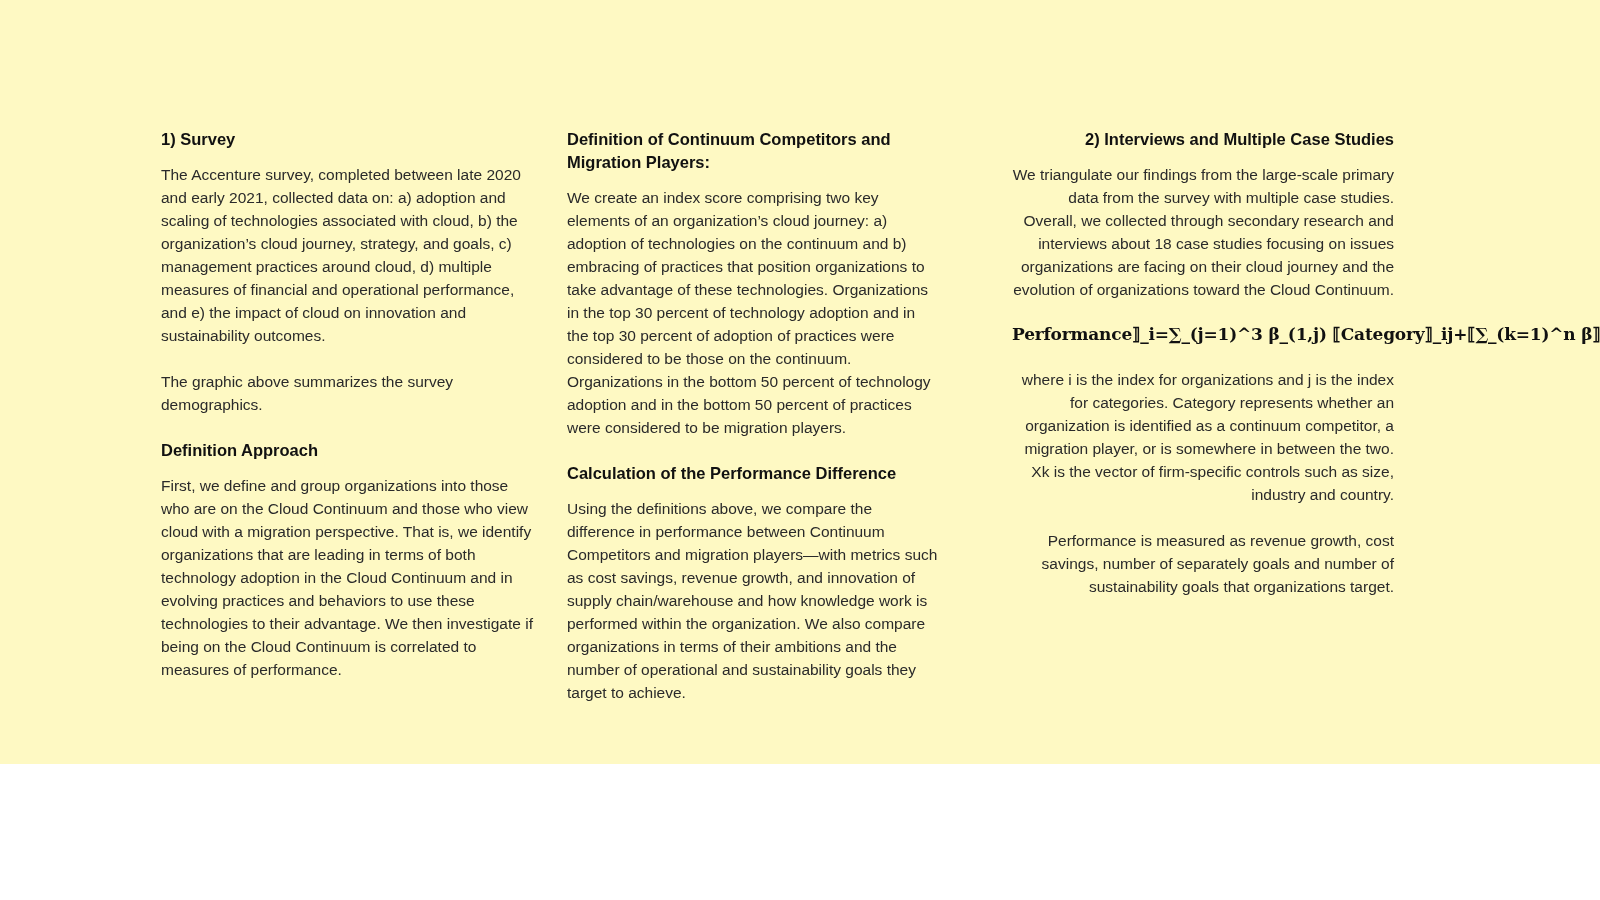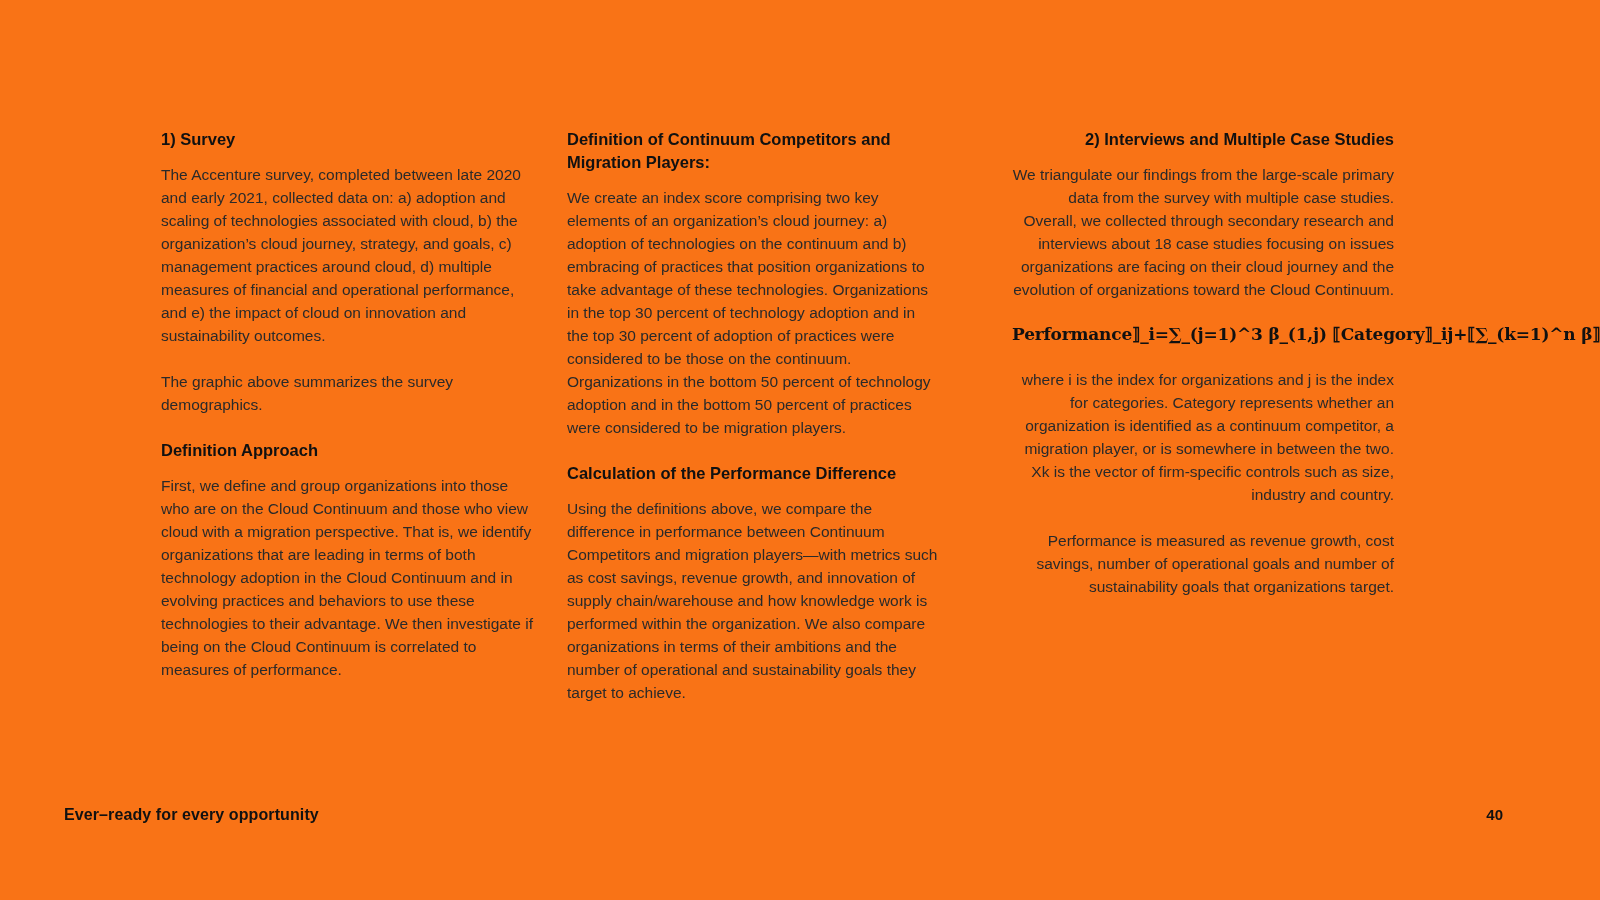--- a/index.html
+++ b/index.html
@@ -4,22 +4,22 @@
 <style>
   html, body {
     margin: 0;
     padding: 0;
     background: #ffffff;
     font-family: "Liberation Sans", sans-serif;
   }
   .page {
     position: relative;
     width: 1600px;
-    height: 900px;
-    background: #f97316;
+    height: 764px;
+    background: #fef9c3;
     overflow: hidden;
     color: #1c1c1c;
   }
   .col {
     position: absolute;
     top: 128px;
     width: 378px;
     font-size: 15.5px;
     line-height: 23px;
     color: #2a2a2a;
@@ -86,21 +86,21 @@
     <p class="para">We create an index score comprising two key elements of an organization’s cloud journey: a) adoption of technologies on the continuum and b) embracing of practices that position organizations to take advantage of these technologies. Organizations in the top 30 percent of technology adoption and in the top 30 percent of adoption of practices were considered to be those on the continuum. Organizations in the bottom 50 percent of technology adoption and in the bottom 50 percent of practices were considered to be migration players.</p>
     <h2 class="heading">Calculation of the Performance Difference</h2>
     <p class="para">Using the definitions above, we compare the difference in performance between Continuum Competitors and migration players—with metrics such as cost savings, revenue growth, and innovation of supply chain/warehouse and how knowledge work is performed within the organization. We also compare organizations in terms of their ambitions and the number of operational and sustainability goals they target to achieve.</p>
   </div>
 
   <div class="col col-3">
     <h2 class="heading">2) Interviews and Multiple Case Studies</h2>
     <p class="para">We triangulate our findings from the large-scale primary data from the survey with multiple case studies. Overall, we collected through secondary research and interviews about 18 case studies focusing on issues organizations are facing on their cloud journey and the evolution of organizations toward the Cloud Continuum.</p>
     <div class="formula">Performance⟧_i=∑_(j=1)^3 β_(1,j) ⟦Category⟧_ij+⟦∑_(k=1)^n β⟧_k X_(i,k)+ε_i</div>
     <p class="para">where i is the index for organizations and j is the index for categories. Category represents whether an organization is identified as a continuum competitor, a migration player, or is somewhere in between the two. Xk is the vector of firm-specific controls such as size, industry and country.</p>
-    <p class="para">Performance is measured as revenue growth, cost savings, number of operational goals and number of sustainability goals that organizations target.</p>
+    <p class="para">Performance is measured as revenue growth, cost savings, number of separately goals and number of sustainability goals that organizations target.</p>
   </div>
 
   <div class="footer">
     <span class="footer-tagline">Ever–ready for every opportunity</span>
     <span class="footer-page-number">40</span>
   </div>
 
 </div>
 
 </body></html>

